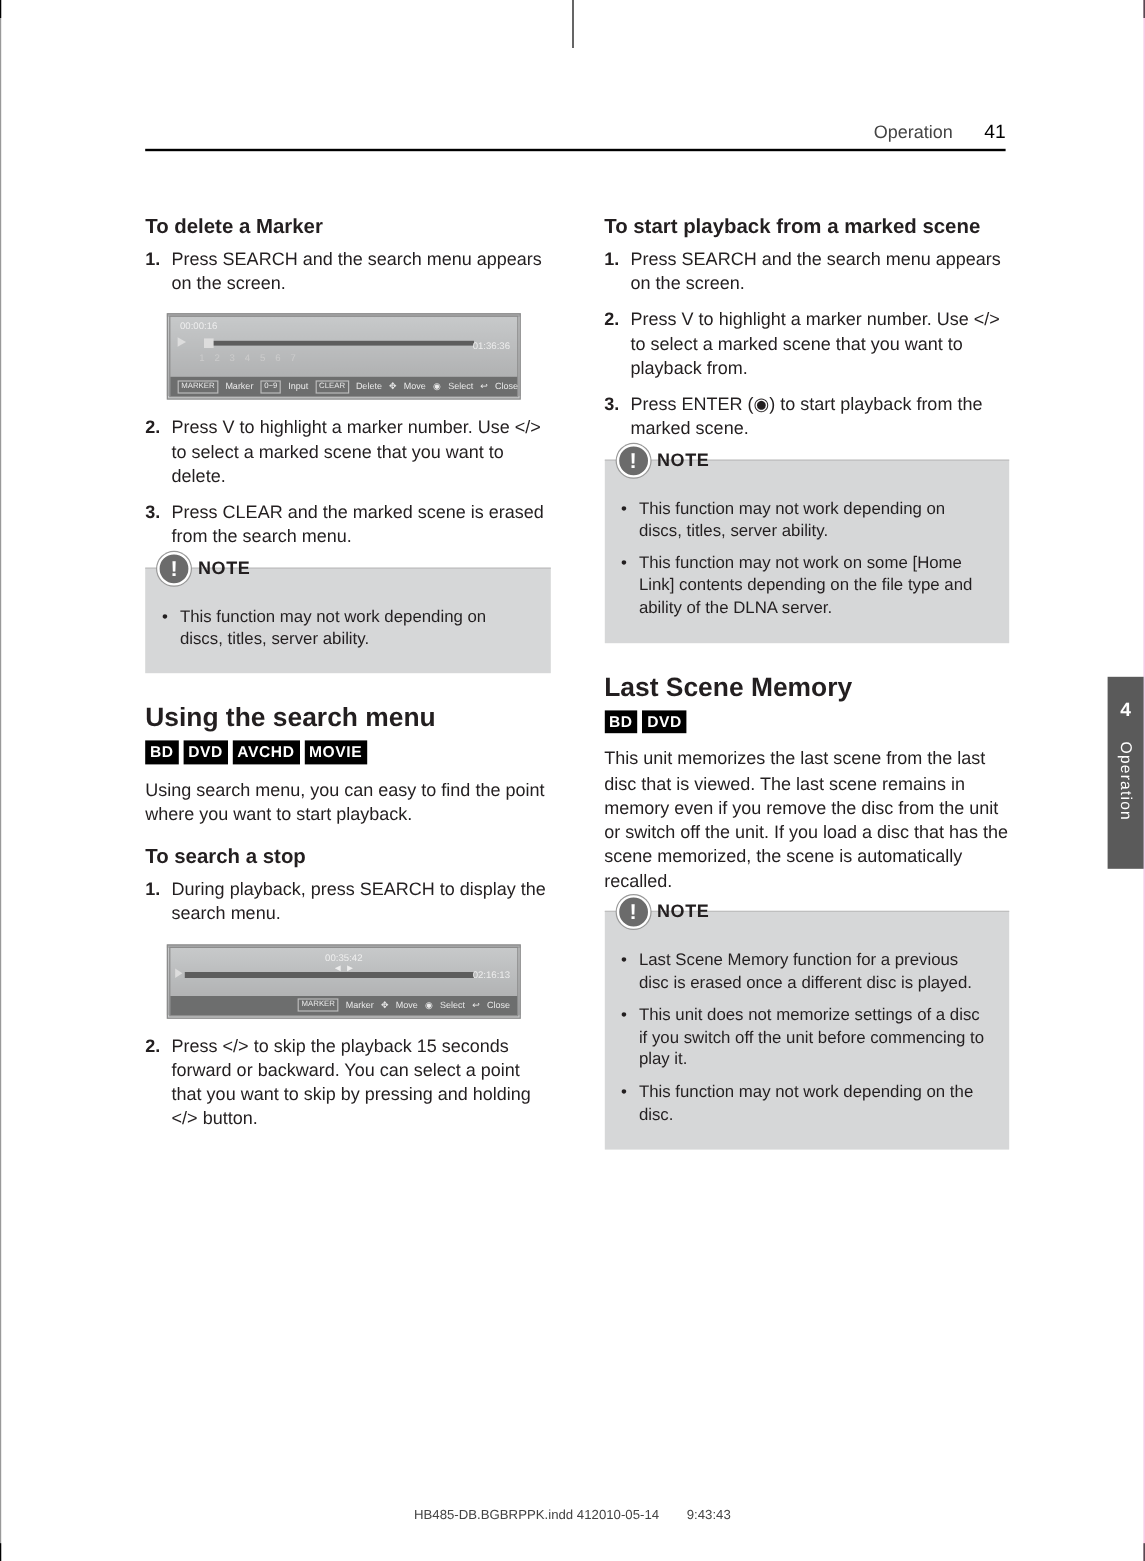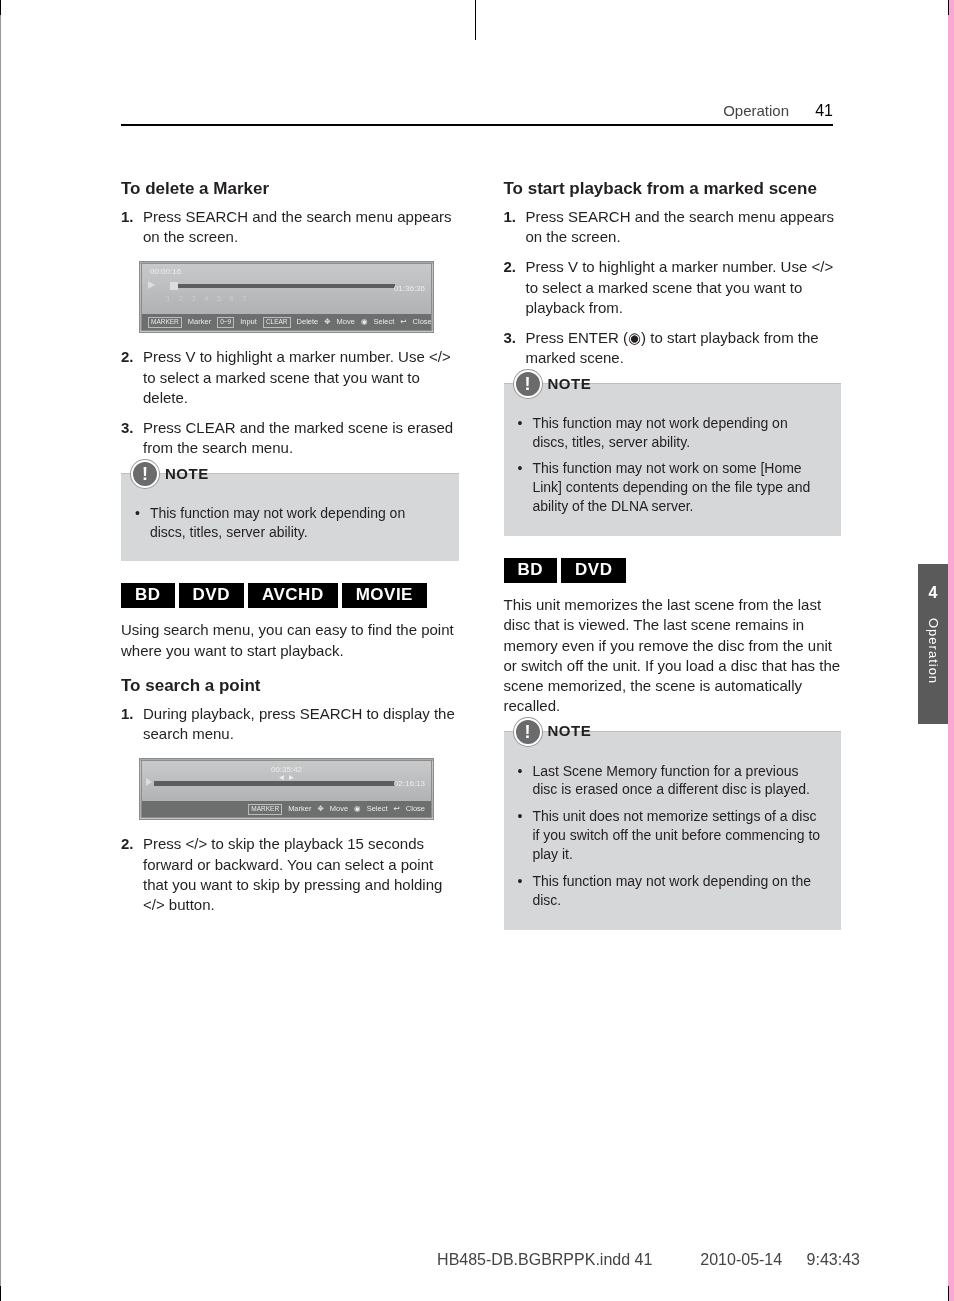--- a/index.html
+++ b/index.html
@@ -12,21 +12,21 @@
     position: relative;
     font-size: 15px;
     line-height: 1.35;
   }
   .page {
     position: absolute;
     left: 0; top: 0;
     width: 954px;
     height: 1301px;
     border-left: 1px solid #999;
-    border-right: 6px solid #f9a8d4;
+    border-right: 1px solid #f9a8d4;
   }
   .crop-tl, .crop-tr, .crop-bl, .crop-br {
     position: absolute; width: 16px; height: 16px;
   }
   .crop-tl { left: -1px; top: -1px; border-left: 1px solid #000; border-top: 1px solid #000; }
   .crop-tr { right: -1px; top: -1px; border-right: 1px solid #000; border-top: 1px solid #000; }
   .crop-bl { left: -1px; bottom: -1px; border-left: 1px solid #000; border-bottom: 1px solid #000; }
   .crop-br { right: -1px; bottom: -1px; border-right: 1px solid #000; border-bottom: 1px solid #000; }
   .top-gap-line {
     position: absolute; top: 0; left: 50%; width: 1px; height: 40px; background: #000;
@@ -88,22 +88,22 @@
   .note-badge .lbl {
     margin-left: 6px; font-weight: 800; font-size: 15px; letter-spacing: 0.5px;
   }
   .notebox ul { list-style: none; }
   .notebox ul li { display: flex; margin-bottom: 8px; font-size: 14px; }
   .notebox ul li::before { content: "•"; margin-right: 10px; }
 
   .tags { display: flex; gap: 4px; margin-bottom: 12px; }
   .tag {
     background: #000; color: #fff;
-    font-weight: 700; font-size: 17px;
-    padding: 1px 14px;
+    font-weight: 700; font-size: 13px;
+    padding: 1px 4px;
     letter-spacing: 0.5px;
   }
 
   .screenshot {
     width: 295px;
     border: 3px double #8c8c8c;
     background: linear-gradient(#c7c9ca, #a9aaab);
     margin: 6px 0 14px 18px;
     font-family: Arial, sans-serif;
   }
@@ -137,22 +137,22 @@
     align-items: center;
     padding-top: 18px;
     font-size: 13px;
   }
   .side-tab .num { font-weight: 700; font-size: 16px; margin-bottom: 14px; }
   .side-tab .txt { writing-mode: vertical-rl; letter-spacing: 1px; }
 
   .footer {
     position: absolute;
     left: 88px; right: 88px; bottom: 30px;
-    display: flex; justify-content: flex-end;
-    font-size: 16px; color: #444; gap: 48px;
+    display: flex; justify-content: center;
+    font-size: 11px; color: #444;
   }
   .footer .time { margin-left: 20px; }
 </style>
 </head>
 <body>
 
 <div class="page">
   <div class="crop-tl"></div>
   <div class="crop-tr"></div>
   <div class="crop-bl"></div>
@@ -222,29 +222,30 @@
             </div>
           <div class="lbl">NOTE</div>
         </div>
         <ul>
           <li>
               <span>This function may not work depending on discs, titles, server ability.</span>
             </li>
         </ul>
       </div>
 
+      <div class="h2">Using the search menu</div>
       <div class="tags">
         <span class="tag">BD</span>
         <span class="tag">DVD</span>
         <span class="tag">AVCHD</span>
         <span class="tag">MOVIE</span>
       </div>
       <div class="para">Using search menu, you can easy to find the point where you want to start playback.</div>
 
-      <div class="h3">To search a point</div>
+      <div class="h3">To search a stop</div>
       <ol class="steps">
         <li>
             <span class="n">1.</span>
             <span class="t">During playback, press SEARCH to display the search menu.</span>
           </li>
       </ol>
 
       <div class="screenshot ss2">
         <div class="tc">00:35:42</div>
         <div class="lr">◄ ►</div>
@@ -299,20 +300,21 @@
         <ul>
           <li>
               <span>This function may not work depending on discs, titles, server ability.</span>
             </li>
           <li>
               <span>This function may not work on some [Home Link] contents depending on the file type and ability of the DLNA server.</span>
             </li>
         </ul>
       </div>
 
+      <div class="h2">Last Scene Memory</div>
       <div class="tags">
         <span class="tag">BD</span>
         <span class="tag">DVD</span>
       </div>
       <div class="para">This unit memorizes the last scene from the last disc that is viewed. The last scene remains in memory even if you remove the disc from the unit or switch off the unit. If you load a disc that has the scene memorized, the scene is automatically recalled.</div>
 
       <div class="notebox">
         <div class="note-badge">
           <div class="circ">
               <span>!</span>

